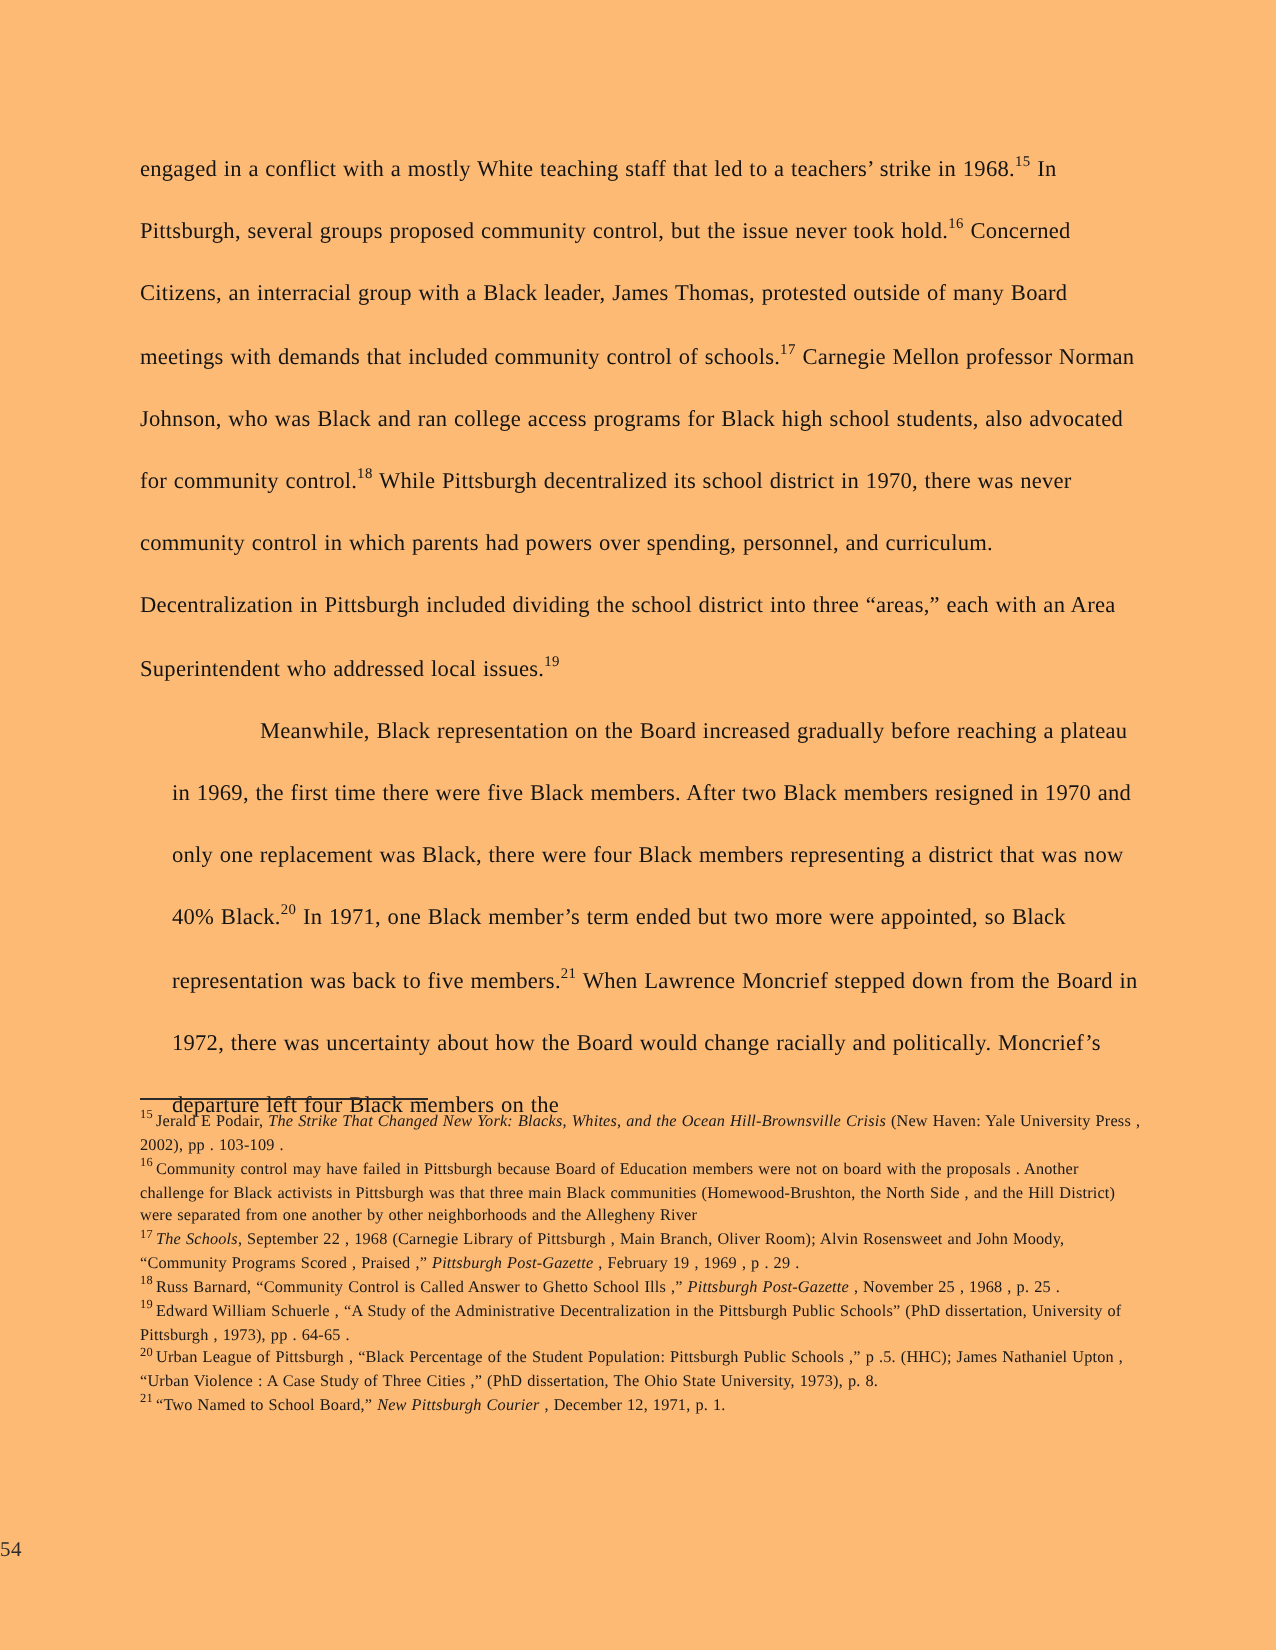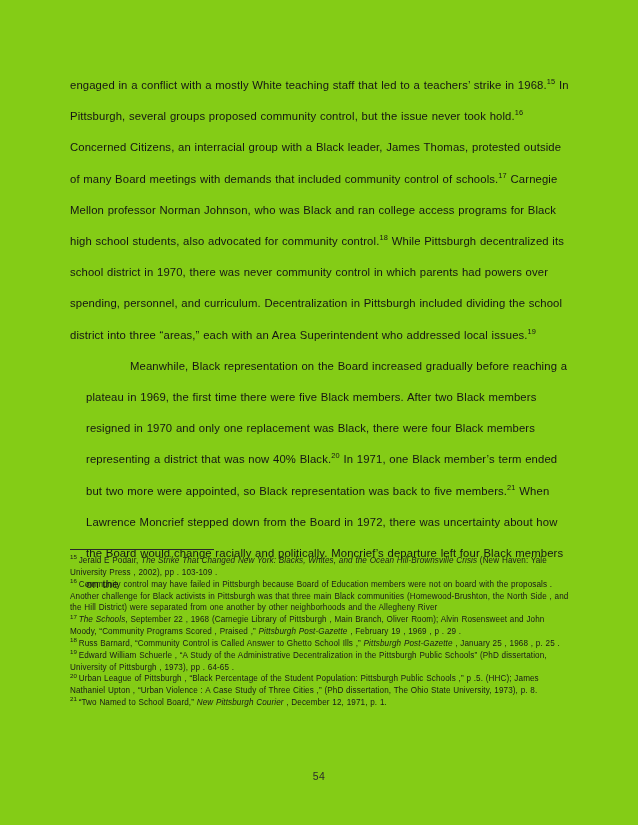--- a/index.html
+++ b/index.html
@@ -5,22 +5,22 @@
 <style>
   html, body {
     margin: 0;
     padding: 0;
     background: #ffffff;
   }
   .page {
     position: relative;
     width: 638px;
     height: 825px;
-    background: #84cc16;
-    font-family: Liberation Sans, sans-serif;
+    background: #fdba74;
+    font-family: Liberation Serif, serif;
     color: #131313;
     overflow: hidden;
     box-sizing: border-box;
   }
   .body-block {
     position: absolute;
     left: 70px;
     top: 70px;
     width: 500px;
   }
@@ -73,21 +73,21 @@
     margin-right: 1.6px;
   }
   .footnote i, .body-para i {
     font-style: italic;
   }
   .page-number {
     position: absolute;
     left: 0;
     top: 770px;
     width: 638px;
-    text-align: center;
+    text-align: left;
     font-size: 10.5px;
     color: #2b2b2b;
     letter-spacing: 0.3px;
   }
 </style>
 </head>
 <body>
 
 <div class="page">
 
@@ -95,21 +95,21 @@
       <p class="body-para"><span>engaged in a conflict with a mostly White teaching staff that led to a teachers’ strike in 1968.</span><sup class="fn">15</sup><span> In Pittsburgh, several groups proposed community control, but the issue never took hold.</span><sup class="fn">16</sup><span> Concerned Citizens, an interracial group with a Black leader, James Thomas, protested outside of many Board meetings with demands that included community control of schools.</span><sup class="fn">17</sup><span>  Carnegie Mellon professor Norman Johnson, who was Black and ran college access programs for Black high school students, also advocated for community control.</span><sup class="fn">18</sup><span>  While Pittsburgh decentralized its school district in 1970, there was never community control in which parents had powers over spending, personnel, and curriculum.  Decentralization in Pittsburgh included dividing the school district into three “areas,” each with an Area Superintendent who addressed local issues.</span><sup class="fn">19</sup></p>
       <p class="body-para indented"><span>Meanwhile, Black representation on the Board increased gradually before reaching a plateau in 1969, the first time there were five Black members.  After two Black members resigned in 1970 and only one replacement was Black, there were four Black members representing a district that was now 40% Black.</span><sup class="fn">20</sup><span>  In 1971, one Black member’s term ended but two more were appointed, so Black representation was back to five members.</span><sup class="fn">21</sup><span>  When Lawrence Moncrief stepped down from the Board in 1972, there was uncertainty about how the Board would change racially and politically.  Moncrief’s departure left four Black members on the</span></p>
     </div>
 
   <div class="fn-rule"></div>
 
   <div class="footnotes">
       <p class="footnote"><sup class="fnum">15</sup><span>Jerald E Podair, </span><i>The Strike That Changed New York: Blacks, Whites, and the Ocean Hill-Brownsville Crisis</i><span> (New Haven: Yale University Press , 2002), pp . 103-109 .</span></p>
       <p class="footnote"><sup class="fnum">16</sup><span>Community control may have failed in Pittsburgh because Board of Education members were not on board with the proposals .  Another challenge for Black activists in Pittsburgh was that three main Black communities (Homewood-Brushton, the North Side , and the Hill District) were separated from one another by other neighborhoods and the Allegheny River</span></p>
       <p class="footnote"><sup class="fnum">17</sup><i>The Schools</i><span>, September 22 , 1968 (Carnegie Library of Pittsburgh , Main Branch, Oliver Room); Alvin Rosensweet and John Moody, “Community Programs Scored , Praised ,” </span><i>Pittsburgh Post-Gazette</i><span> , February 19 , 1969 , p . 29 .</span></p>
-      <p class="footnote"><sup class="fnum">18</sup><span>Russ Barnard, “Community Control is Called Answer to Ghetto School Ills ,” </span><i>Pittsburgh Post-Gazette</i><span> , January 25 , 1968 , p. 25 .</span></p>
+      <p class="footnote"><sup class="fnum">18</sup><span>Russ Barnard, “Community Control is Called Answer to Ghetto School Ills ,” </span><i>Pittsburgh Post-Gazette</i><span> , November 25 , 1968 , p. 25 .</span></p>
       <p class="footnote"><sup class="fnum">19</sup><span>Edward William Schuerle , “A Study of the Administrative Decentralization in the Pittsburgh Public  Schools” (PhD dissertation, University of Pittsburgh , 1973), pp . 64-65 .</span></p>
       <p class="footnote"><sup class="fnum">20</sup><span>Urban League of Pittsburgh , “Black Percentage of the Student Population: Pittsburgh Public  Schools ,” p .5. (HHC); James Nathaniel Upton , “Urban Violence : A Case Study of Three Cities ,” (PhD dissertation, The Ohio State University, 1973), p. 8.</span></p>
       <p class="footnote"><sup class="fnum">21</sup><span>“Two Named to School Board,” </span><i>New Pittsburgh Courier</i><span> , December 12, 1971, p. 1.</span></p>
     </div>
 
   <div class="page-number">54</div>
 
 </div>
 
 </body></html>

